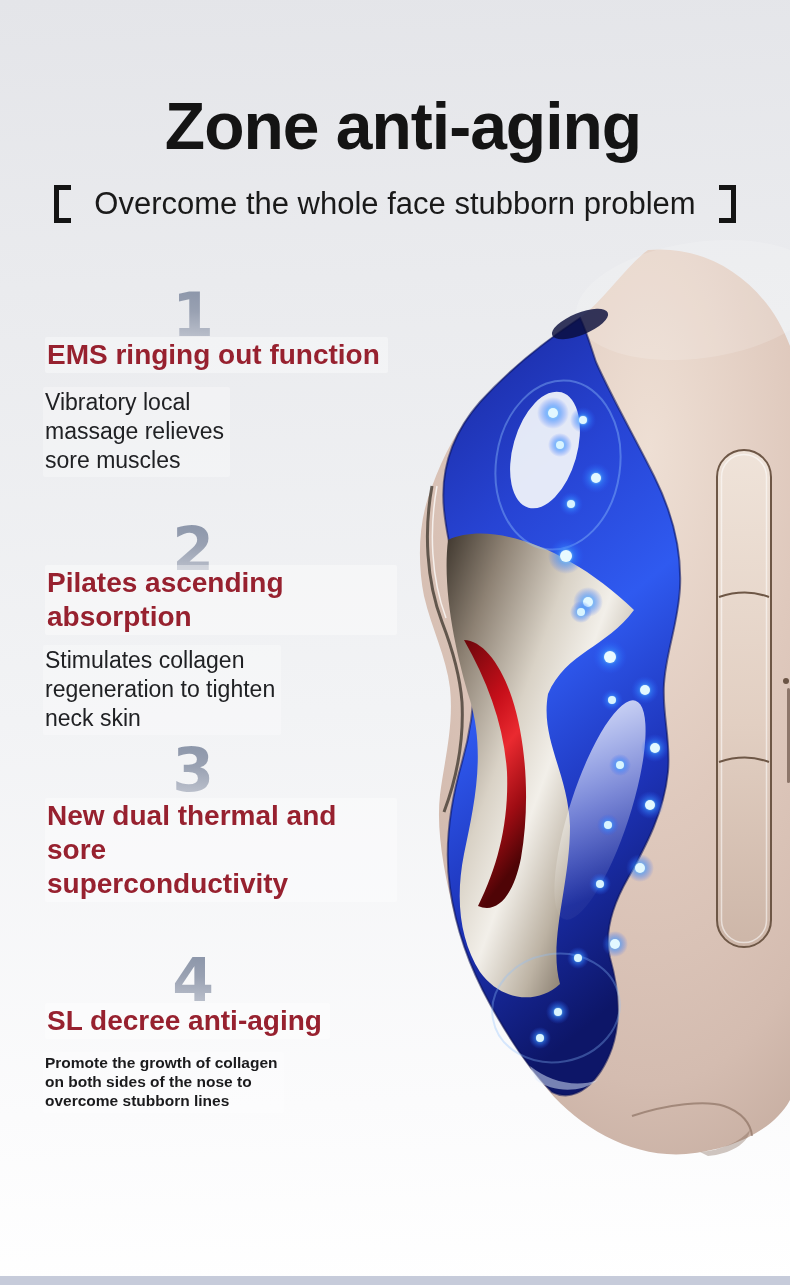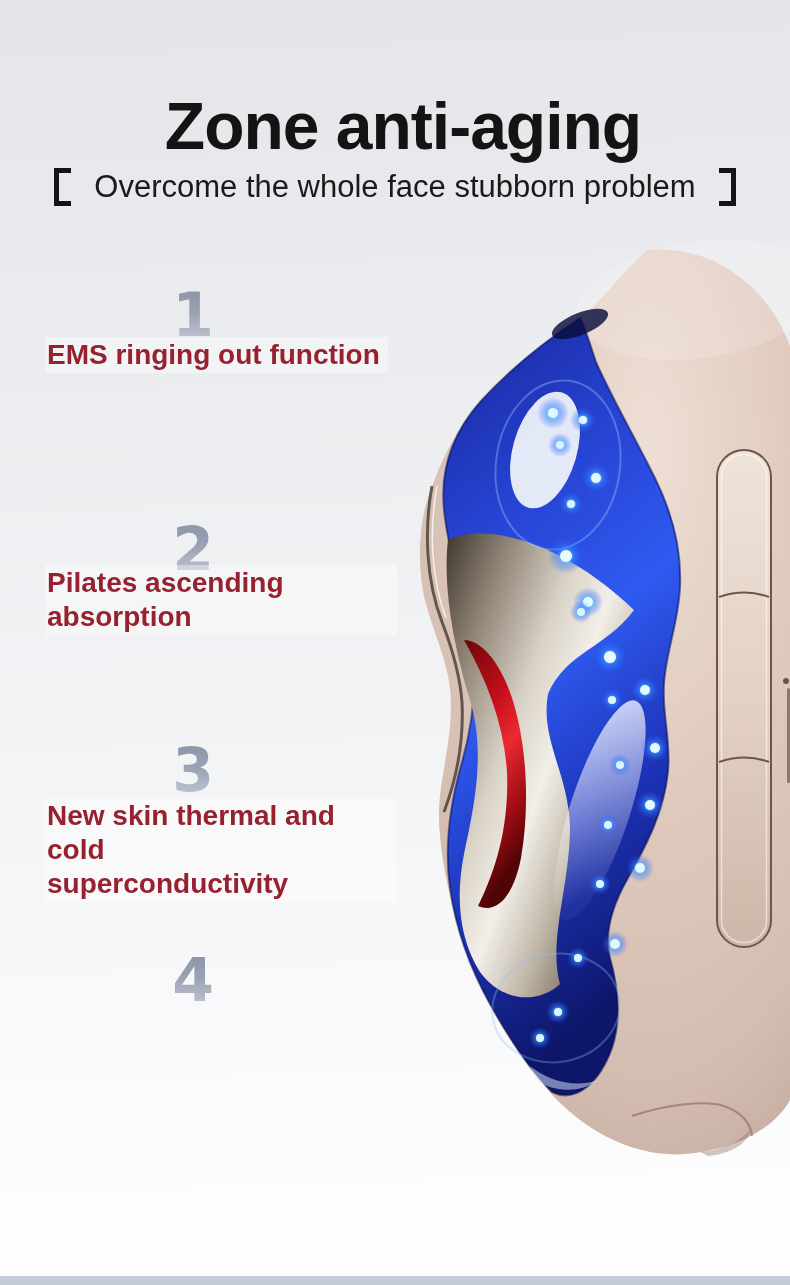--- a/index.html
+++ b/index.html
@@ -8,21 +8,21 @@
     font-family:"Liberation Sans",sans-serif;
     background:linear-gradient(178deg,#e4e5e9 0%,#eaebee 22%,#f2f3f5 55%,#fbfbfc 85%,#ffffff 100%);
   }
   .product-svg{position:absolute;left:0;top:0;width:790px;height:1285px;z-index:0;}
   header{position:absolute;left:0;top:0;width:100%;z-index:2;}
   h1.title{
     position:absolute;left:0;top:84px;width:100%;margin:8px;text-align:center;
     font-size:66px;font-weight:bold;color:#141414;letter-spacing:-1px;line-height:1.05;
   }
   .subtitle{
-    position:absolute;left:0;top:168px;width:100%;
+    position:absolute;left:0;top:185px;width:100%;
     display:flex;justify-content:center;align-items:center;gap:22px;
     font-size:31px;color:#1a1a1a;font-weight:400;
   }
   .bk{position:relative;width:13px;height:38px;display:inline-block;}
   .bk-l{border-left:5px solid #141414;}
   .bk-l::before,.bk-l::after{content:"";position:absolute;left:0;width:12px;height:5px;background:#141414;}
   .bk-l::before{top:0;} .bk-l::after{bottom:0;}
   .bk-r{border-right:5px solid #141414;}
   .bk-r::before,.bk-r::after{content:"";position:absolute;right:0;width:12px;height:5px;background:#141414;}
   .bk-r::before{top:0;} .bk-r::after{bottom:0;}
@@ -243,32 +243,41 @@
     <div class="subtitle">
       <span class="bk bk-l"></span>
       <span>Overcome the whole face stubborn problem</span>
       <span class="bk bk-r"></span>
     </div>
   </header>
 
   <section class="feature f1">
     <div class="fnum">1</div>
     <h2 class="ftitle">EMS ringing out function</h2><br>
+    <p class="fbody">Vibratory local
+massage relieves
+sore muscles</p>
   </section>
 
   <section class="feature f2">
     <div class="fnum">2</div>
     <h2 class="ftitle">Pilates ascending absorption</h2><br>
+    <p class="fbody">Stimulates collagen
+regeneration to tighten
+neck skin</p>
   </section>
 
   <section class="feature f3">
     <div class="fnum">3</div>
-    <h2 class="ftitle">New skin thermal and cold
+    <h2 class="ftitle">New dual thermal and sore
 superconductivity</h2><br>
   </section>
 
   <section class="feature f4">
     <div class="fnum">4</div>
-    <br>
+    <h2 class="ftitle">SL decree anti-aging</h2><br>
+    <p class="fbody">Promote the growth of collagen
+ on both sides of the nose to
+overcome stubborn lines</p>
   </section>
 
   <div class="bottom-strip"></div>
 </div>
 
 </body></html>

